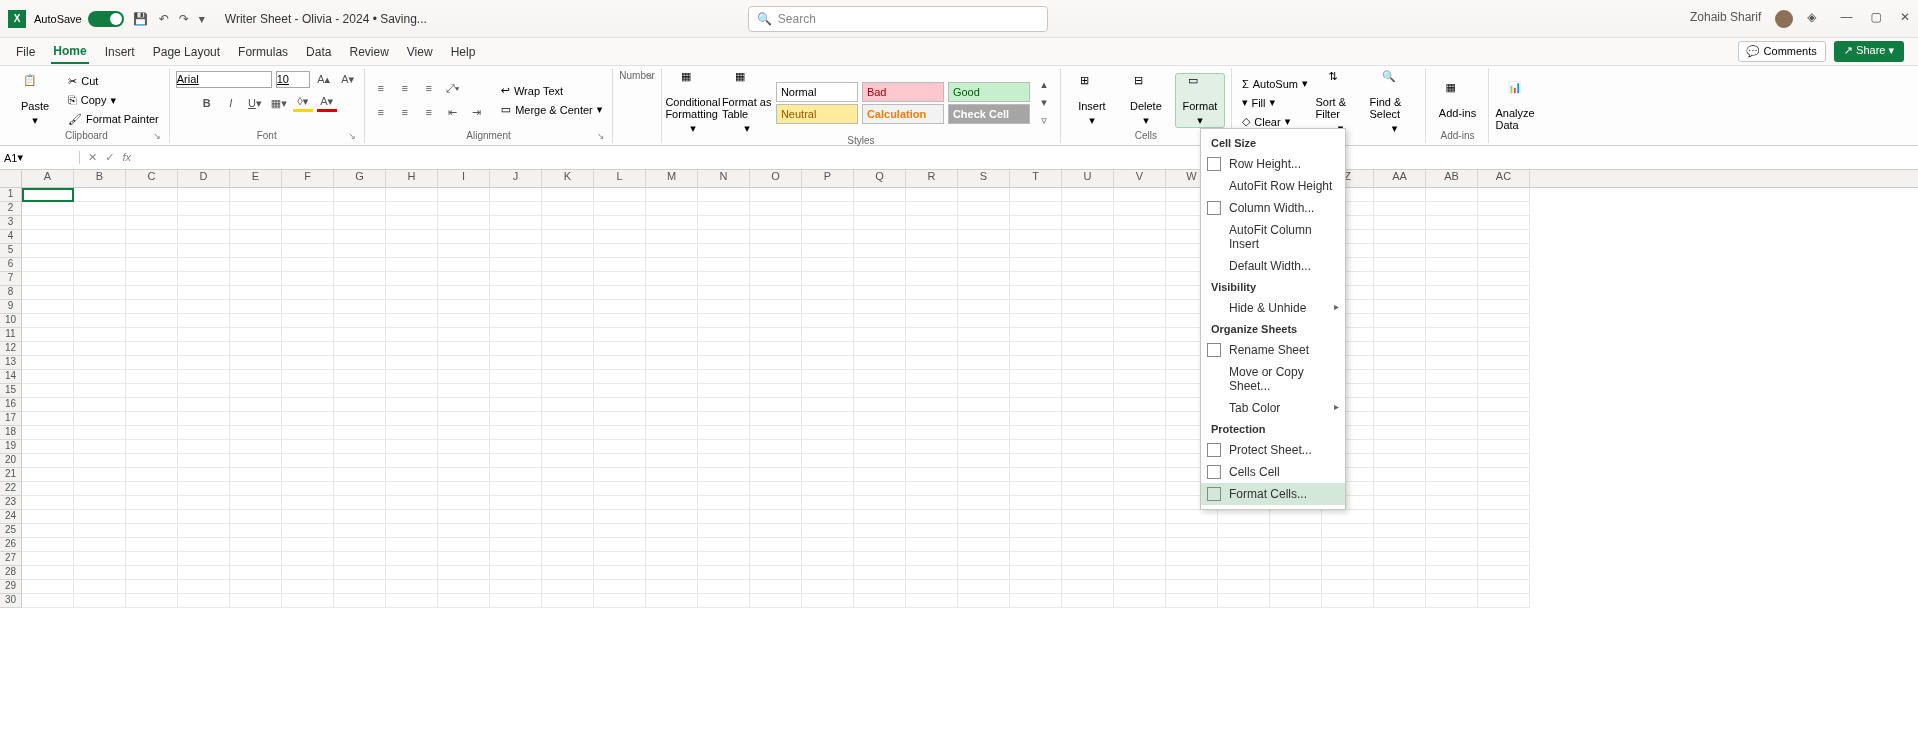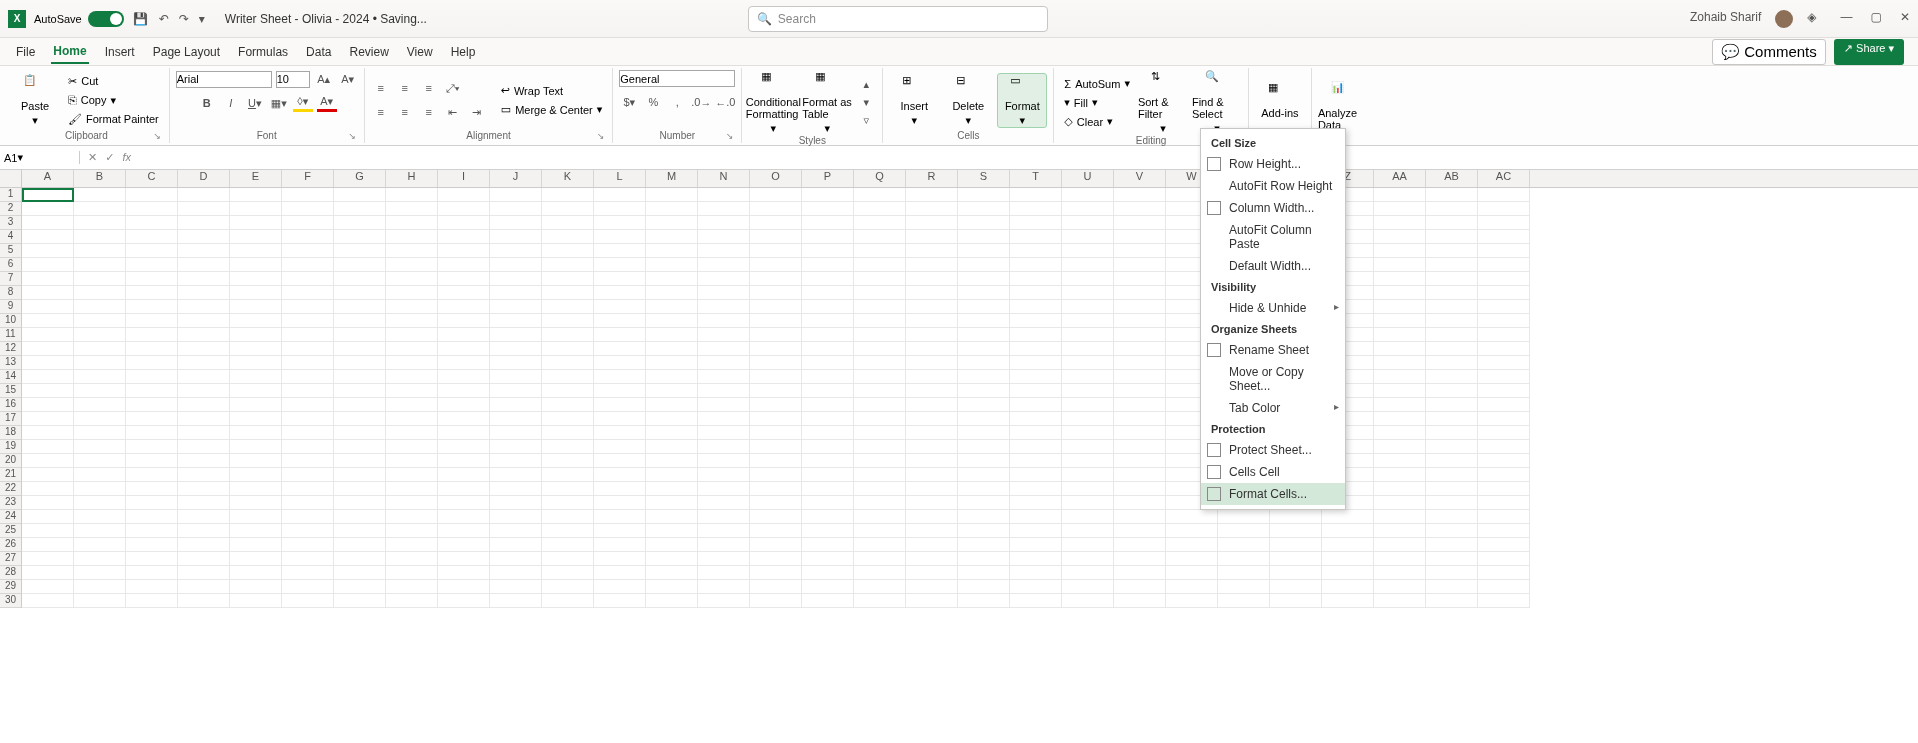--- a/index.html
+++ b/index.html
@@ -17,36 +17,36 @@
 .search-box { margin-left: auto; margin-right: auto; width: 300px; height: 26px; border: 1px solid #c8c6c4; border-radius: 4px; display: flex; align-items: center; padding: 0 8px; color: #888; gap: 6px; background:#fff; }
 .title-right { margin-left: auto; display: flex; align-items: flex-start; gap: 14px; color: #555; }
 .avatar { width: 18px; height: 18px; border-radius: 50%; background: #8c6f56; }
 .win-btns { display: flex; gap: 18px; margin-left: 10px; font-size: 12px; }
 
 
 .tabs { height: 28px; display: flex; align-items: center; gap: 14px; padding: 0 14px; background:#faf9f8; border-bottom:1px solid #e1dfdd;}
 .tab { padding: 4px 2px; font-size: 12px; color: #333; cursor: pointer; }
 .tab.active { color: #107c41; border-bottom: 2px solid #107c41; font-weight: 600; }
 .tabs-right { margin-left:auto; display:flex; gap:8px; }
-.comments-btn { border:1px solid #c8c6c4; padding:3px 8px; border-radius:3px; font-size:15px; background:#fff;}
+.comments-btn { border:1px solid #c8c6c4; padding:3px 8px; border-radius:3px; font-size:11px; background:#fff;}
 .share-btn { background:#107c41; color:#fff; padding:3px 10px; border-radius:3px; font-size:11px; }
 
 
 .ribbon { height: 80px; background: #fdfdfd; display: flex; border-bottom: 1px solid #d0d0d0; padding: 2px 4px; }
 .group { border-right: 1px solid #e1dfdd; padding: 2px 6px 0 6px; display:flex; flex-direction:column; position:relative; }
 .group-body { flex:1; display:flex; align-items:center; gap:4px; }
 .group-label { text-align:center; font-size:10px; color:#666; padding-bottom:2px; position:relative;}
 .dialog-launcher { position:absolute; right:2px; bottom:2px; font-size:9px; color:#888;}
 .big-btn { display:flex; flex-direction:column; align-items:center; justify-content:center; width:50px; font-size:11px; gap:2px; cursor:pointer;}
 .big-btn .icon { width:24px; height:24px; }
 .small-btn { font-size:11px; display:flex; align-items:center; gap:4px; padding:2px 4px; cursor:pointer;}
 .col { display:flex; flex-direction:column; gap:2px; }
 .row { display:flex; gap:4px; align-items:center; }
 .iconflat { width:20px; height:18px; display:inline-flex; align-items:center; justify-content:center; font-size:11px; cursor:pointer; color:#555;}
-select, input.combo { border:1px solid #a6a6a6; font-size:11px; height:17px; background:#fff; }
+select, input.combo { border:1px solid #a6a6a6; font-size:11px; height:17px; background:#fff;text-decoration:underline; }
 .style-cell { width:82px; height:20px; border:1px solid #bbb; font-size:11px; display:flex; align-items:center; padding:0 4px; cursor:pointer;}
 .style-normal { background:#fff; }
 .style-bad { background:#ffc7ce; color:#9c0006;}
 .style-good { background:#c6efce; color:#006100;}
 .style-neutral { background:#ffeb9c; color:#9c5700;}
 .style-calc { background:#f2f2f2; color:#fa7d00; font-weight:bold;}
 .style-check { background:#a5a5a5; color:#fff; font-weight:bold;}
 
 
 .formula-bar { height:24px; display:flex; align-items:center; border-bottom:1px solid #d0d0d0; font-size:11px; }
@@ -195,37 +195,39 @@
             <span>↩</span>
             <span>Wrap Text</span>
           </div>
         <div class="small-btn"><span>▭</span><span>Merge &amp; Center</span> ▾</div>
       </div>
     </div>
     <div class="group-label"><span>Alignment</span><span class="dialog-launcher">↘</span></div>
   </div>
 
   <div class="group">
-    <div class="group-body col" style="gap:6px;">
-      <input class="combo" style="width: 116px;" value="General">
-      <div class="row">
-        <span class="iconflat">$▾</span>
-        <span class="iconflat">%</span>
-        <span class="iconflat">,</span>
-        <span class="iconflat">.0→</span>
-        <span class="iconflat">←.0</span>
-      </div>
-    </div>
     <div class="group-label"><span>Number</span><span class="dialog-launcher">↘</span></div>
   </div>
 
   <div class="group">
     <div class="group-body">
       <div class="big-btn"><div class="icon">▦</div><span>Conditional Formatting</span>▾</div>
       <div class="big-btn"><div class="icon">▦</div><span>Format as Table</span>▾</div>
+      <div class="col" style="gap:2px;">
+        <div class="row">
+          <div class="style-cell style-normal">Normal</div>
+          <div class="style-cell style-bad">Bad</div>
+          <div class="style-cell style-good">Good</div>
+        </div>
+        <div class="row">
+          <div class="style-cell style-neutral">Neutral</div>
+          <div class="style-cell style-calc">Calculation</div>
+          <div class="style-cell style-check">Check Cell</div>
+        </div>
+      </div>
       <div class="col" style="gap:0;">
         <span class="iconflat">▴</span>
         <span class="iconflat">▾</span>
         <span class="iconflat">▿</span>
       </div>
     </div>
     <div class="group-label">Styles</div>
   </div>
 
   <div class="group">
@@ -1284,21 +1286,21 @@
         </div>
       </div>
   </div>
 </div>
 
 <div class="dropdown">
   <div class="dd-header">Cell Size</div>
   <div class="dd-item"><span class="ico"></span><span>Row Height...</span></div>
   <div class="dd-item">AutoFit Row Height</div>
   <div class="dd-item"><span class="ico"></span><span>Column Width...</span></div>
-  <div class="dd-item">AutoFit Column Paste</div>
+  <div class="dd-item">AutoFit Column Insert</div>
   <div class="dd-item">Default Width...</div>
   <div class="dd-header">Visibility</div>
   <div class="dd-item dd-sub">Hide &amp; Unhide</div>
   <div class="dd-header">Organize Sheets</div>
   <div class="dd-item"><span class="ico"></span><span>Rename Sheet</span></div>
   <div class="dd-item">Move or Copy Sheet...</div>
   <div class="dd-item dd-sub">Tab Color</div>
   <div class="dd-header">Protection</div>
   <div class="dd-item"><span class="ico"></span><span>Protect Sheet...</span></div>
   <div class="dd-item"><span class="ico"></span><span>Cells Cell</span></div>

